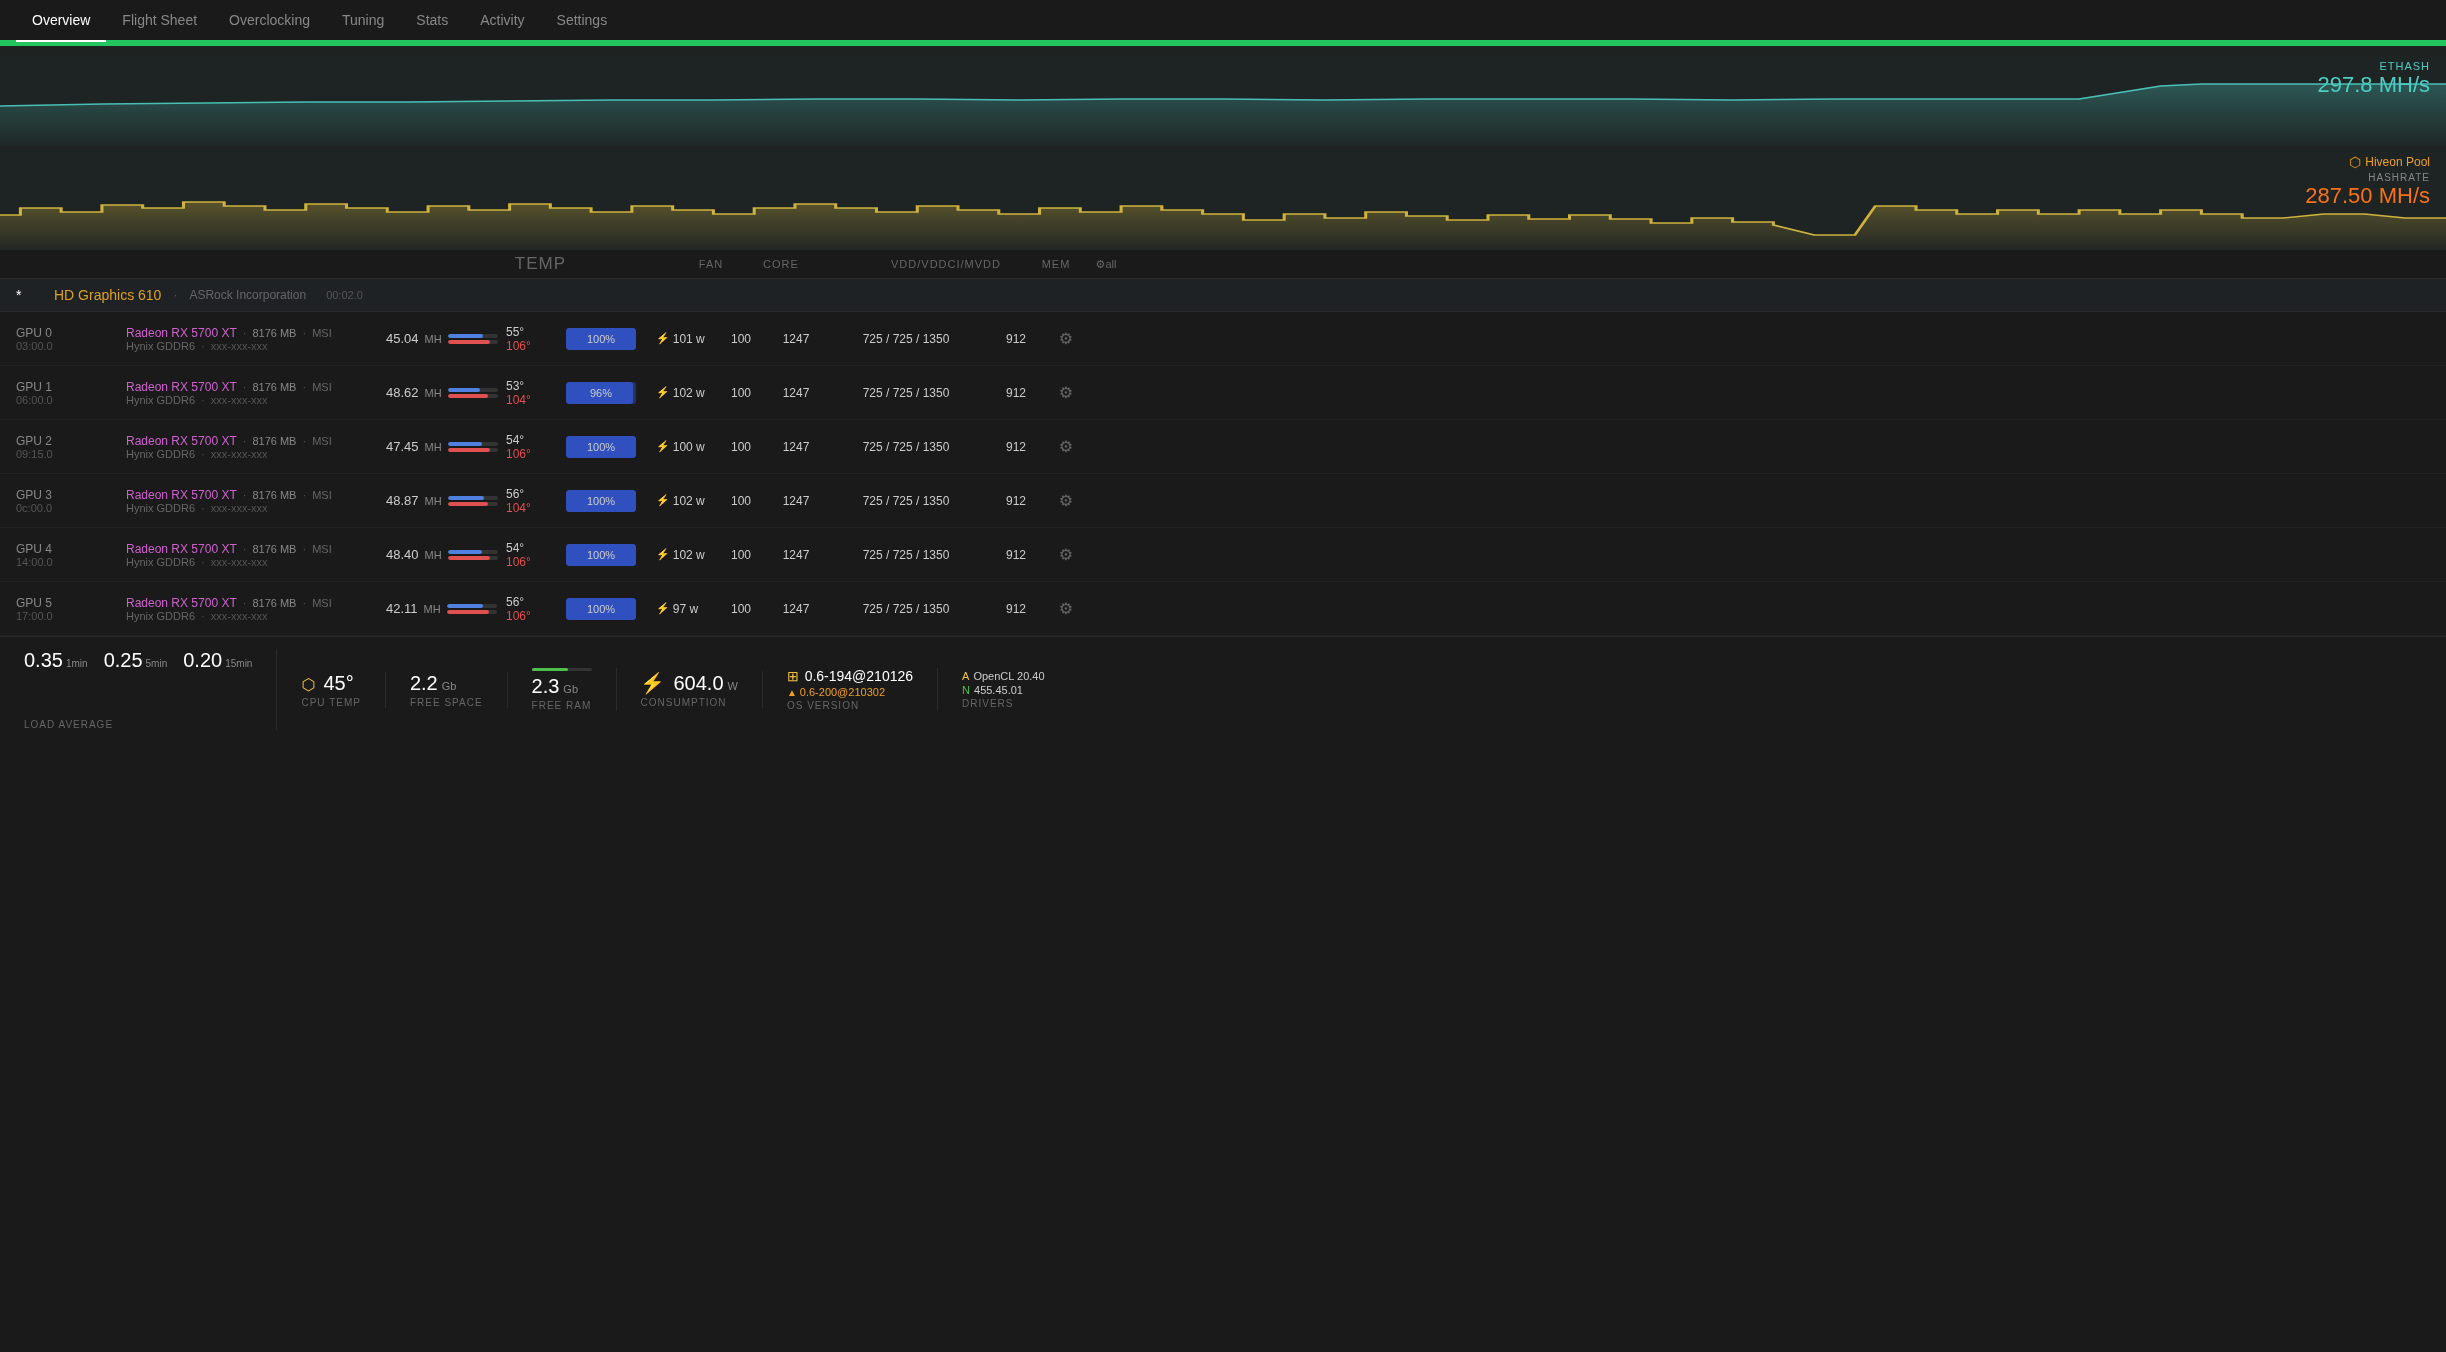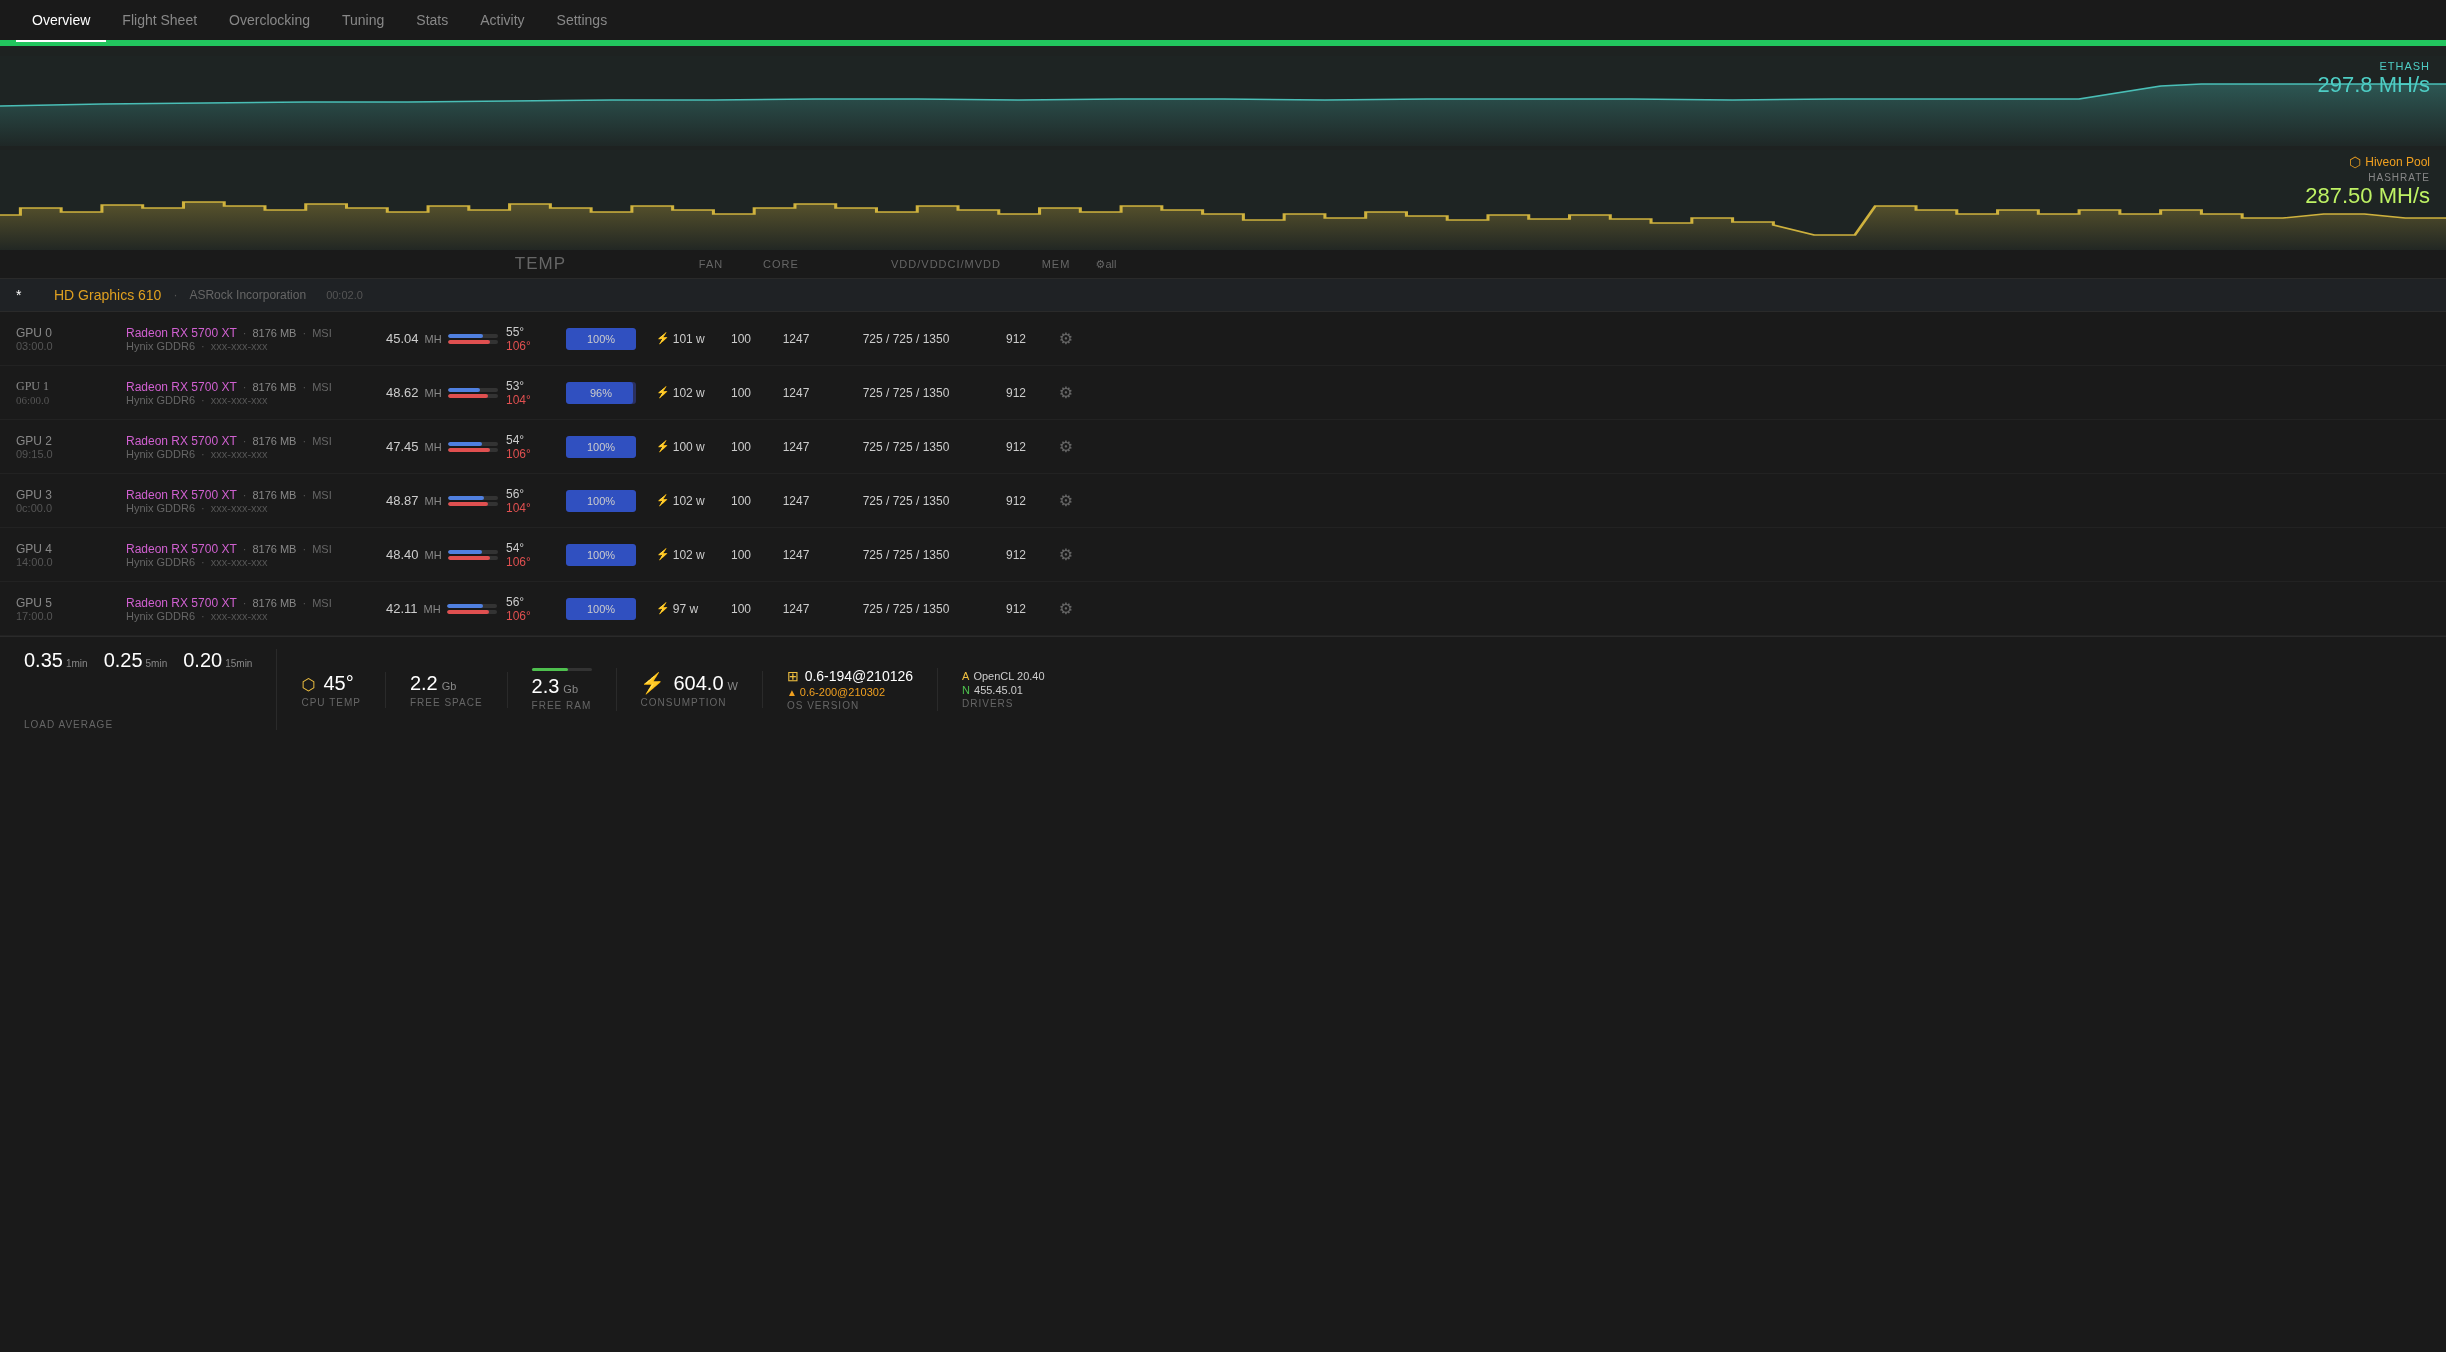--- a/index.html
+++ b/index.html
@@ -85,21 +85,21 @@
       color: #f0a020;
       font-size: 12px;
     }
     .chart-label2 .hashrate-label {
       color: #888;
       font-size: 10px;
       letter-spacing: 1px;
       text-align: right;
     }
     .chart-label2 .value {
-      color: #bef264;
+      color: #f97316;
       font-size: 22px;
       font-weight: 300;
     }
 
     
     .gpu-header {
       background: #1f2225;
       padding: 8px 16px;
       border-bottom: 1px solid #2a2a2a;
       display: flex;
@@ -338,21 +338,21 @@
         <span style="color:#ccc; font-size:12px; white-space:nowrap;">725 / 725 / 1350</span>
       </div>
       <div style="flex:0 0 60px; text-align:center;">
         <span style="color:#ccc; font-size:12px;">912</span>
       </div>
       <div style="flex:0 0 40px; text-align:center; cursor:pointer;">
         <span style="color:#666; font-size:16px;">⚙</span>
       </div>
     </div>
     <div style="display: flex; align-items: center; padding: 6px 16px; border-bottom: 1px solid rgb(34, 34, 34); min-height: 54px;">
-      <div style="flex:0 0 110px;font-family:Liberation Serif, serif;">
+      <div style="flex:0 0 110px;">
         <div style="color:#888; font-size:12px;">GPU 1</div>
         <div style="color:#555; font-size:11px;">06:00.0</div>
       </div>
       <div style="flex:0 0 260px;">
         <div style="display:flex; align-items:center; gap:6px; flex-wrap:wrap;">
           <span style="color:#d060d0; font-size:12px; font-weight:500;">Radeon RX 5700 XT</span>
           <span style="color:#555; font-size:11px;">·</span>
           <span style="color:#888; font-size:11px;">8176 MB</span>
           <span style="color:#555; font-size:11px;">·</span>
           <span style="color:#666; font-size:11px;">MSI</span>

